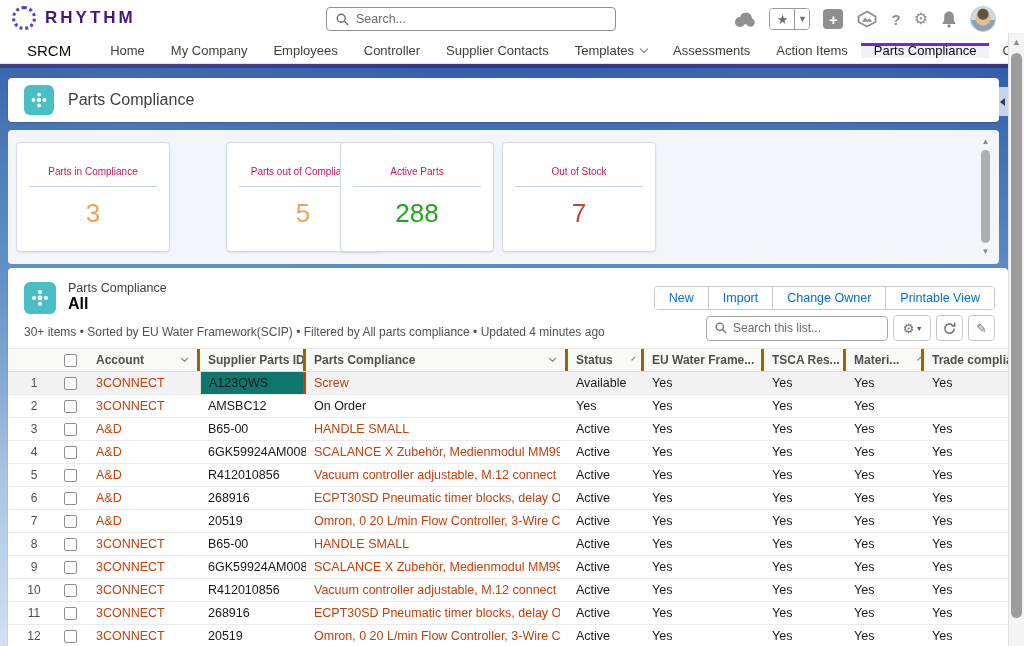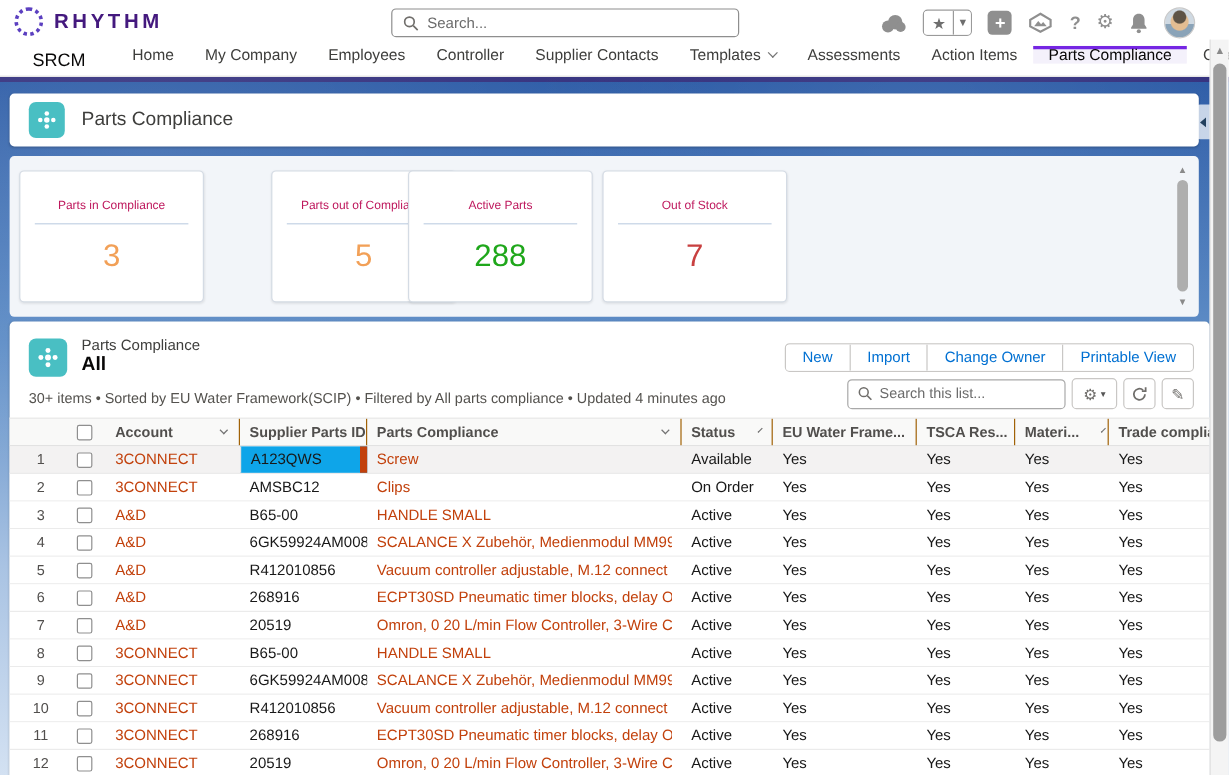--- a/index.html
+++ b/index.html
@@ -21,21 +21,21 @@
   .stargroup { display:flex; border:1px solid #9a9a9a; border-radius:4px; overflow:hidden; height:22px; }
   .stargroup .seg { display:flex; align-items:center; justify-content:center; background:#fff; }
   .stargroup .seg.star { width:24px; font-size:13px; color:#6e6e6e; }
   .stargroup .seg.drop { width:15px; border-left:1px solid #9a9a9a; font-size:9px; color:#6e6e6e; }
   .avatar { width:26px; height:26px; border-radius:50%; border:1px solid #c9c9c9;
     background: radial-gradient(circle at 50% 30%, #5d5346 0 5px, transparent 6px),
                 radial-gradient(circle at 50% 46%, #e3bd92 0 7px, transparent 8px),
                 linear-gradient(180deg,#cfd9e2 0 55%, #8aa3b8 55% 100%); }
 
   
-  .navbar { position:absolute; left:0; top:38px; width:1024px; height:26px; background:#fff; border-bottom:1px solid #e3e3e3; display:flex; align-items:flex-start; z-index:5; }
+  .navbar { position:absolute; left:0; top:38px; width:1024px; height:26px; background:#fff; border-bottom:1px solid #e3e3e3; display:flex; align-items:center; z-index:5; }
   .waffle { align-self:center; margin-left:14px; width:15px; height:15px;
     background-image:radial-gradient(#706e6b 1.4px, transparent 1.5px); background-size:6px 6px; background-position:0 0; }
   .appname { align-self:center; margin:0 26px 0 13px; font-size:15px; color:#080707; }
   .tabs { display:flex; }
   .tab { display:flex; align-items:center; padding:0 13px; font-size:13px; color:#3e3e3c; cursor:pointer; white-space:nowrap; }
   .tab.active { background:#f4f1fb; box-shadow:inset 0 3px 0 #7526e3; color:#080707; }
   .chev { display:inline-block; width:6px; height:6px; border-right:1.5px solid #747474; border-bottom:1.5px solid #747474; transform:rotate(45deg); margin:-3px 0 0 7px; }
   .caret { font-size:9px; color:#555; margin-left:6px; }
 
   
@@ -78,29 +78,29 @@
   .icon-btn.w36 { width:38px; } .icon-btn.w27 { width:27px; }
   .icon-btn .gearchar { font-size:13px; color:#706e6b; }
   .icon-btn .caret { margin-left:0; font-size:8px; }
   .pencil { font-size:13px; color:#706e6b; }
 
   
   .table { position:absolute; left:0; top:80px; width:1000px; }
   .tgrid { display:grid; grid-template-columns:52px 28px 112px 106px 262px 76px 120px 82px 78px 84px; align-items:stretch; }
   .thead { height:24px; background:#f9f9f8; border-top:1px solid #e8e8e8; border-bottom:1px solid #dcdcdc; font-weight:bold; font-size:12px; color:#514f4d; }
   .hcell { display:flex; align-items:center; padding:0 8px; white-space:nowrap; overflow:hidden; cursor:pointer; }
-  .hcell.bord { border-right:1px solid #a16207;gap:20px; }
+  .hcell.bord { border-right:3px solid #a16207;gap:20px; }
   .hcell .chev { width:5px; height:5px; border-color:#747474; margin-left:auto; margin-right:2px; }
   .sortarrow { color:#0b5cab; font-weight:bold; margin-left:auto; margin-right:3px; font-size:12px; }
   .sortarrow + .chev { margin-left:0; }
   .trow { height:23px; border-bottom:1px solid #ebebeb; font-size:12.5px; color:#181818; background:#fff; }
   .trow.hover { background:#f3f2f2; }
   .c { display:flex; align-items:center; padding:0 8px; white-space:nowrap; overflow:hidden; }
   .c.num { justify-content:center; padding:0; color:#514f4d; font-size:12px; }
-  .cell-white { background:#0ea5e9; border-left:1px solid #e2e2e2; border-right:6px solid #c2410c; }
+  .cell-white { background:#0f766e; border-left:1px solid #e2e2e2; border-right:3px solid #c2410c; }
   .lnk { color:#c2410c; cursor:pointer; overflow:hidden; text-overflow:clip; white-space:nowrap;text-align:right; }
   .cbx { width:13px; height:13px; border:1px solid #8f8f8f; border-radius:2px; background:#fff; flex:0 0 auto; cursor:pointer; }
   .ccell { display:flex; align-items:center; justify-content:flex-start; padding-left:4px; }
 
   
   .page-scroll { position:absolute; right:0; top:33px; width:16px; height:613px; background:#f4f4f4; border-left:1px solid #e0e0e0; z-index:9; }
   .page-scroll .arr { position:absolute; top:4px; left:0; width:15px; text-align:center; font-size:9px; color:#8a8a8a; }
   .page-scroll .thumb { position:absolute; left:2px; top:20px; width:11px; height:565px; background:#9d9d9d; border-radius:6px; }
 </style>
 </head>
@@ -332,23 +332,20 @@
           </div>
           <div class="trow tgrid">
             <div class="c num">2</div>
             <div class="c ccell">
               <span class="cbx"></span>
             </div>
             <div class="c">
               <a class="lnk">3CONNECT</a>
             </div>
             <div class="c">AMSBC12</div>
-            <div class="c">
-              <a class="lnk">Clips</a>
-            </div>
             <div class="c">On Order</div>
             <div class="c">Yes</div>
             <div class="c">Yes</div>
             <div class="c">Yes</div>
             <div class="c">Yes</div>
           </div>
           <div class="trow tgrid">
             <div class="c num">3</div>
             <div class="c ccell">
               <span class="cbx"></span>

